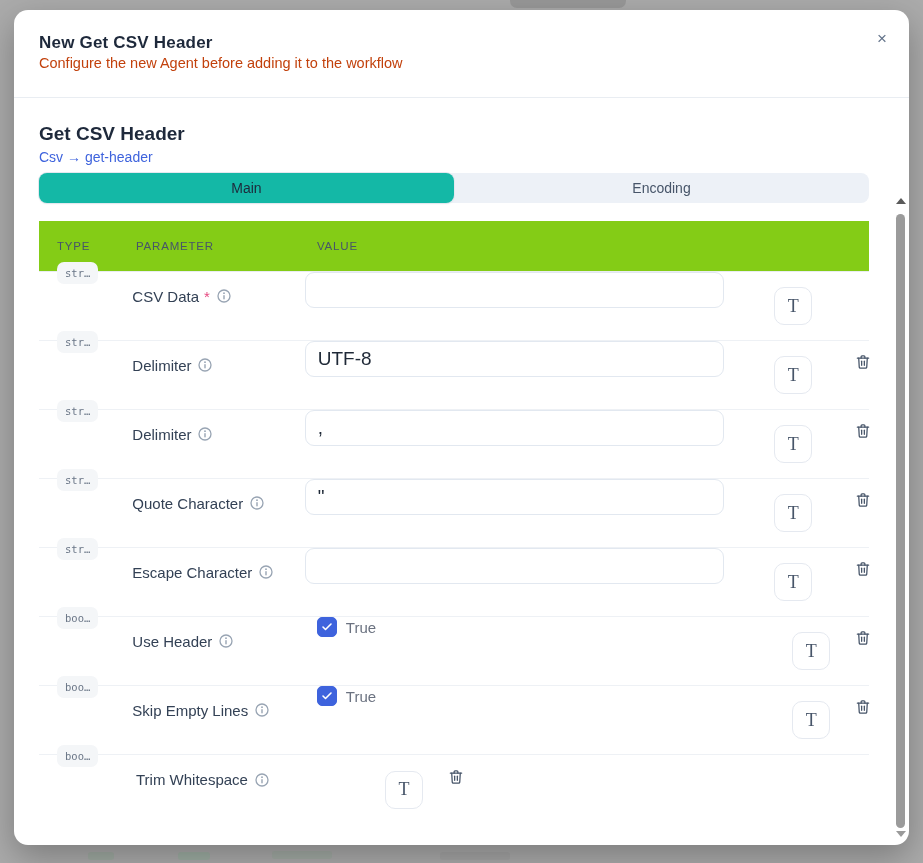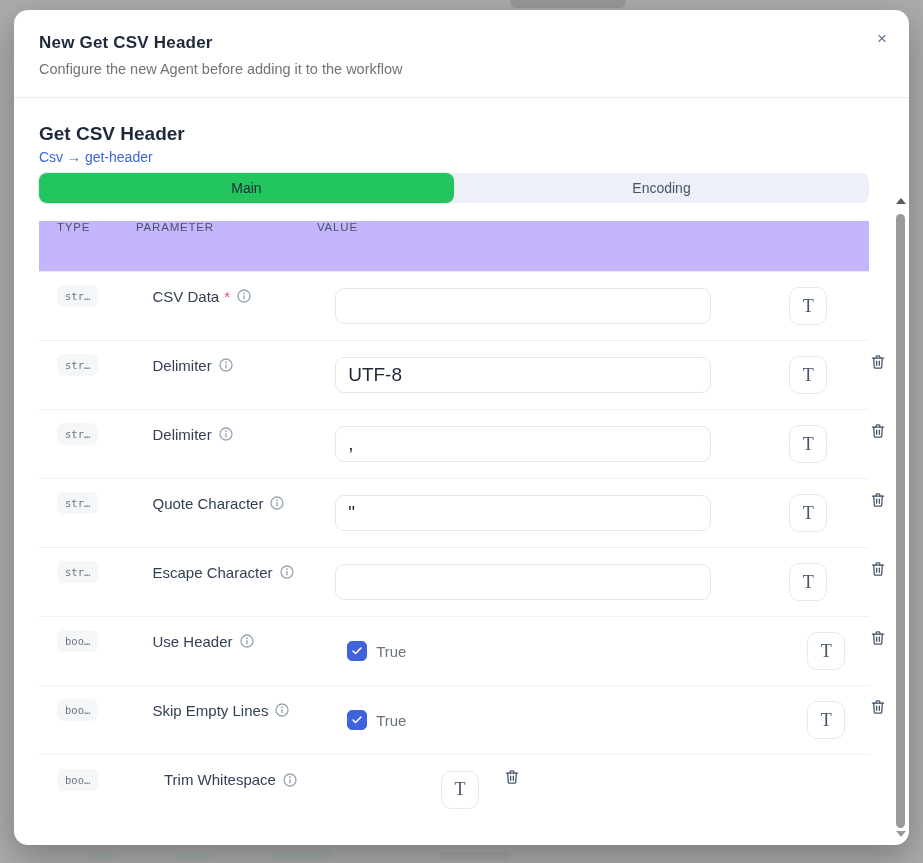--- a/index.html
+++ b/index.html
@@ -18,51 +18,51 @@
   .hint-2 { left:178px; top:852px; width:32px; background:#8fb29a; }
   .hint-3 { left:272px; top:851px; width:60px; background:#96ab9c; }
   .hint-4 { left:440px; top:852px; width:70px; background:#9d9d9d; }
 
   
   .modal { position:absolute; left:14px; top:10px; width:895px; height:835px;
     background:#fff; border-radius:14px; box-shadow:0 12px 34px rgba(0,0,0,.28); }
   .modal-header { position:relative; height:88px; border-bottom:1px solid #e9edf2;
     padding:23px 25px 0 25px; }
   .modal-title { font-size:17px; font-weight:bold; color:#1e293b; letter-spacing:.2px; }
-  .modal-subtitle { font-size:14.5px; color:#737373; margin-top:8px; }
+  .modal-subtitle { font-size:14.5px; color:#c2410c; margin-top:2px; }
   .close-btn { position:absolute; right:22px; top:20px; background:none; border:none;
     font-size:17px; color:#64748b; cursor:pointer; line-height:1; font-weight:400; }
 
   .modal-body { position:absolute; top:89px; left:0; right:0; bottom:0;
     overflow:hidden; border-radius:0 0 14px 14px; }
   .content { padding:24px 0 0 25px; width:855px; }
 
   .agent-title { font-size:19px; font-weight:bold; color:#1e293b; margin-bottom:4px; }
   .breadcrumb { font-size:14px; color:var(--accent,#3e63dd); margin-bottom:8px; }
   .breadcrumb span { cursor:pointer; }
 
   
   .tabs { width:830px; height:30px; display:flex; background:#edf1f7;
     border-radius:8px; margin-bottom:18px; }
   .tab { flex:1; display:flex; align-items:center; justify-content:center;
     font-size:14px; color:#475569; cursor:pointer; border-radius:8px; }
-  .tab.active { background:#22c55e; color:#1e293b;
+  .tab.active { background:#14b8a6; color:#1e293b;
     box-shadow:0 0 0 1px #e3e8ef, 0 1px 2px rgba(15,23,42,.07); }
 
   
   .ptable { width:830px; }
-  .thead { display:flex; align-items:flex-start; height:51px; background:#c4b5fd;
+  .thead { display:flex; align-items:center; height:51px; background:#84cc16;
     border-bottom:1px solid #e9edf2; font-size:11.5px; letter-spacing:.8px;
     color:#475569; }
   .col-type { width:97px; padding-left:18px; }
   .col-param { width:181px; }
   .col-value { width:440px; }
 
-  .trow { display:flex; align-items:center; height:69px; border-bottom:1px solid #eef1f5;
-    position:relative;gap:28px; }
+  .trow { display:flex; height:69px; border-bottom:1px solid #eef1f5;
+    position:relative; }
   .trow:last-child { border-bottom:none; }
 
   .cell-type { width:97px; padding-left:18px; transform:translateY(-10px); }
   .badge { display:inline-block; font-family:"DejaVu Sans Mono", monospace;
     font-size:10.5px; color:#697586; background:#f4f6f8; padding:5px 8px;
     border-radius:7px; }
   .cell-param { width:181px; display:flex; align-items:center; gap:5px;
     font-size:15px; color:#334155; transform:translateY(-10px); }
   .req { color:var(--required,#e64980); font-size:15px; }
   .info-icon { display:inline-flex; margin-left:2px; cursor:pointer; }

